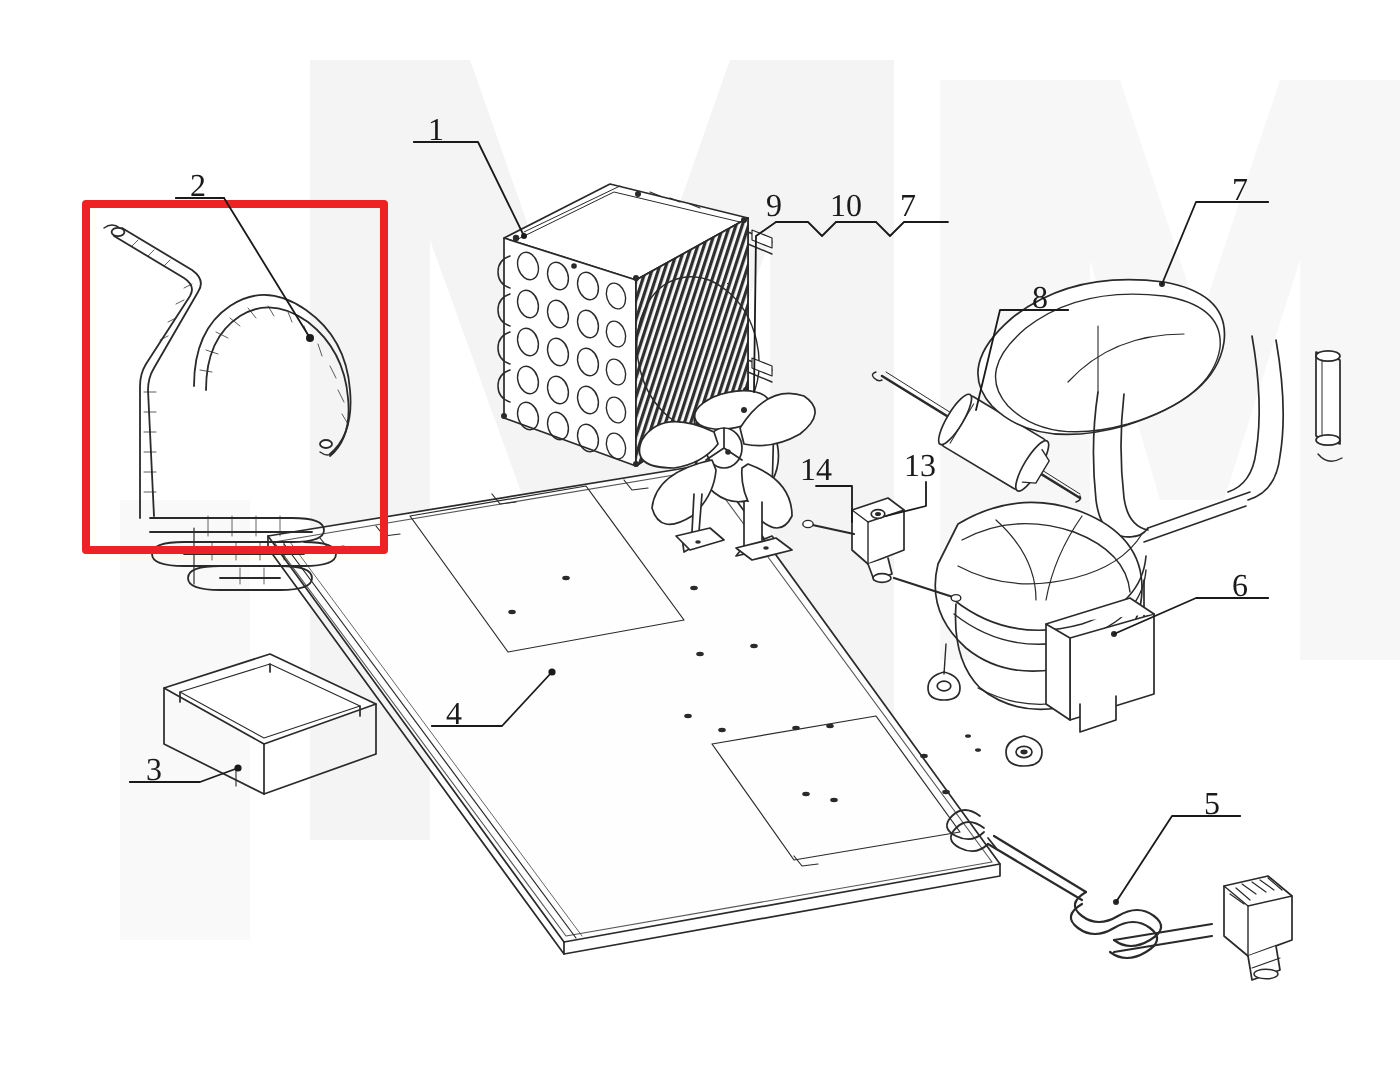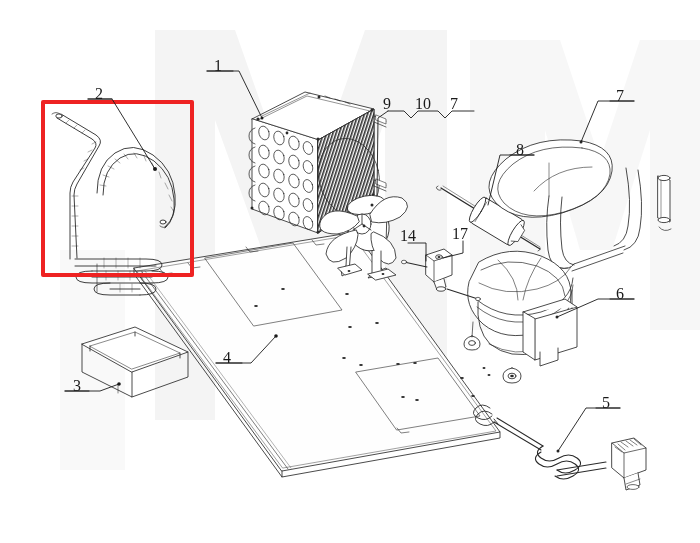--- a/index.html
+++ b/index.html
@@ -404,16 +404,16 @@
 <div class="lbl big" style="left:95px;top:86px;">2</div>
 <div class="lbl big" style="left:73px;top:378px;">3</div>
 <div class="lbl big" style="left:223px;top:350px;">4</div>
 <div class="lbl big" style="left:602px;top:395px;">5</div>
 <div class="lbl big" style="left:616px;top:286px;">6</div>
 <div class="lbl big" style="left:616px;top:88px;">7</div>
 <div class="lbl big" style="left:516px;top:142px;">8</div>
 <div class="lbl big" style="left:383px;top:96px;">9</div>
 <div class="lbl big" style="left:415px;top:96px;">10</div>
 <div class="lbl big" style="left:450px;top:96px;">7</div>
-<div class="lbl big" style="left:452px;top:226px;">17</div>
+<div class="lbl big" style="left:452px;top:226px;">13</div>
 <div class="lbl big" style="left:400px;top:228px;">14</div>
 
 </div>
 
 </body></html>

